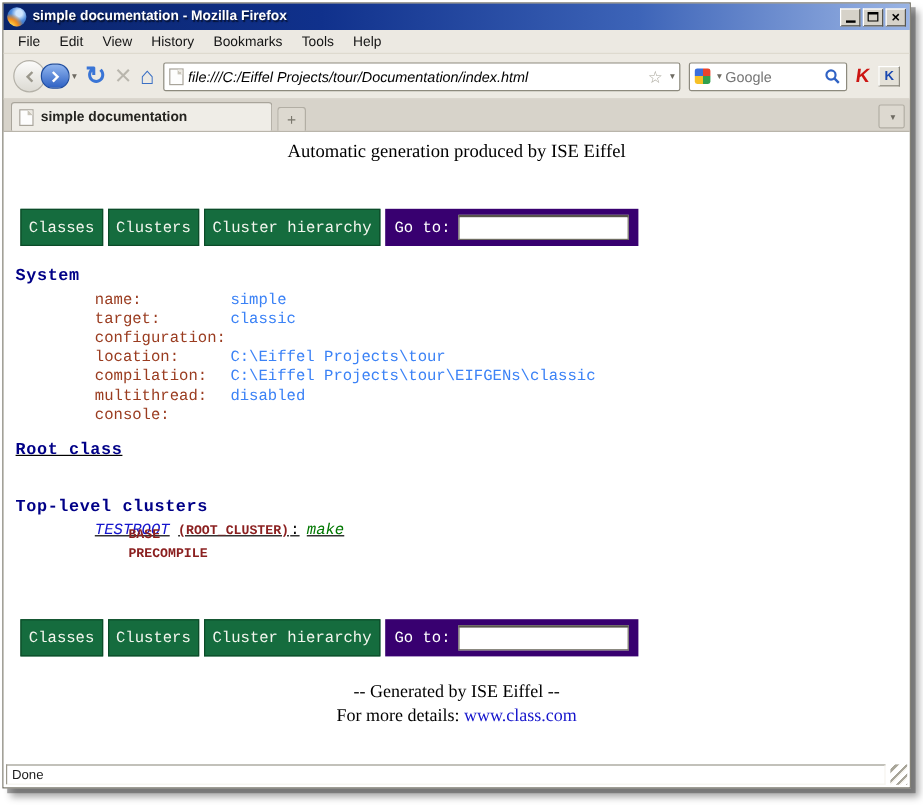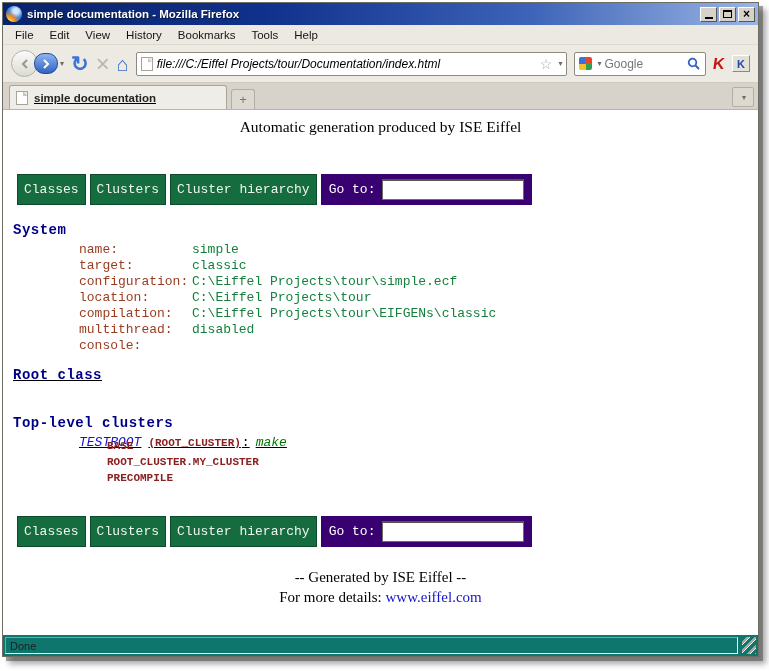--- a/index.html
+++ b/index.html
@@ -77,21 +77,21 @@
   .kasp { color:#cc1512; font-weight:bold; font-size:16px; font-family:"Liberation Sans",sans-serif;
     transform: skewX(-8deg); }
   .k-btn { width:18px; height:17px; background:#e4e1d8; border:1px solid;
     border-color:#ffffff #8c897e #8c897e #ffffff; color:#1a48b0; font-weight:bold;
     font-size:11px; display:flex; align-items:center; justify-content:center; }
 
   
   .tabbar { height:27px; flex:0 0 27px; background:#d7d3ca; display:flex; align-items:flex-end;
     padding:3px 4px 0 6px; border-bottom:1px solid #b9b5ab; }
   .tab { width:218px; height:24px; background:#efede7; border:1px solid #a9a59b; border-bottom:none;
-    border-radius:3px 3px 0 0; display:flex; align-items:center; gap:6px; padding:0 6px;text-decoration:underline; }
+    border-radius:3px 3px 0 0; display:flex; align-items:center; gap:6px; padding:0 6px; }
   .tab-label { font-size:11.5px; font-weight:bold; color:#24231f; white-space:nowrap;
     overflow:hidden; text-overflow:ellipsis; }
   .newtab { width:24px; height:20px; margin-left:4px; background:#ddd9d0; border:1px solid #b2aea4;
     border-bottom:none; border-radius:3px 3px 0 0; display:flex; align-items:center;
     justify-content:center; color:#7a776d; font-size:13px; }
   .tab-list-btn { margin-left:auto; width:22px; height:20px; background:#ddd9d0;
     border:1px solid #b2aea4; border-radius:2px; margin-bottom:2px;
     display:flex; align-items:center; justify-content:center; }
 
   
@@ -107,37 +107,37 @@
     font-family:"Liberation Mono", monospace; font-size:13px; padding:0 8px; gap:7px; }
   .goto-input { width:142px; height:21px; border:1px solid #6f6d62; border-top:2px solid #57554c;
     background:#ffffff; outline:none; font-family:"Liberation Mono", monospace; font-size:13px; }
 
   .sec { position:absolute; left:10px; font-family:"Liberation Mono", monospace; }
   .sec-system { top:112px; } .sec-root { top:257px;text-decoration:underline; } .sec-clusters { top:305px; }
   .sec-heading { font-size:14px; font-weight:bold; color:var(--navy); letter-spacing:0.5px; }
   .sys-rows { margin:4px 16px 0 66px; }
   .sys-row { display:flex; font-size:13px; line-height:16px; }
   .sys-label { width:113px; color:var(--brown); flex:0 0 113px; }
-  .sys-value { color:#15803d; white-space:pre; }
+  .sys-value { color:#3b82f6; white-space:pre; }
 
   .root-line { margin:6px 0 0 66px; font-size:13px; display:flex; align-items:baseline; }
   .root-class { color:var(--linkblue); font-style:italic; }
   .root-cluster { color:var(--maroon); font-weight:bold; font-size:11px; margin-left:7px;margin-top:48px; }
   .root-colon { color:#000; margin:0 6px 0 1px; }
   .root-creation { color:var(--green2); font-style:italic; }
 
   .cluster-list { margin:7px 0 0 94px; }
   .cluster-item { font-size:11px; font-weight:bold; color:var(--maroon); line-height:16px; }
 
   .footer { position:absolute; top:457px; left:0; width:100%; text-align:center;
     font-family:"Liberation Serif", serif; font-size:15px; line-height:20px; color:#000; }
   .footer-link { color:#1515cc; cursor:pointer; }
 
   
-  .statusbar { height:21px; flex:0 0 21px; background:#0f766e; display:flex; align-items:stretch;
+  .statusbar { height:21px; flex:0 0 21px; background:#ffffff; display:flex; align-items:stretch;
     padding:2px 2px 2px 2px; gap:4px; }
   .status-field { flex:1; border:1px solid; border-color:#9b988d #f6f4ee #f6f4ee #9b988d;
     display:flex; align-items:center; padding-left:4px; font-size:11px; color:#1c1c1c; }
   .grip { width:14px; height:100%; align-self:flex-end;
     background: repeating-linear-gradient(135deg, transparent 0 3px, #a8a599 3px 5px, #f4f2ec 5px 6px); }
 
   svg { display:block; }
 </style>
 </head>
 <body>
@@ -240,21 +240,20 @@
         <div class="sys-row">
           <span class="sys-label">name:</span>
           <span class="sys-value">simple</span>
         </div>
         <div class="sys-row">
           <span class="sys-label">target:</span>
           <span class="sys-value">classic</span>
         </div>
         <div class="sys-row">
           <span class="sys-label">configuration:</span>
-          <span class="sys-value">C:\Eiffel Projects\tour\simple.ecf</span>
         </div>
         <div class="sys-row">
           <span class="sys-label">location:</span>
           <span class="sys-value">C:\Eiffel Projects\tour</span>
         </div>
         <div class="sys-row">
           <span class="sys-label">compilation:</span>
           <span class="sys-value">C:\Eiffel Projects\tour\EIFGENs\classic</span>
         </div>
         <div class="sys-row">
@@ -275,39 +274,38 @@
         <span class="root-cluster">(ROOT_CLUSTER)</span>
         <span class="root-colon">:</span>
         <span class="root-creation">make</span>
       </div>
     </div>
 
     <div class="sec sec-clusters">
       <div class="sec-heading">Top-level clusters</div>
       <div class="cluster-list">
         <div class="cluster-item">BASE</div>
-        <div class="cluster-item">ROOT_CLUSTER.MY_CLUSTER</div>
         <div class="cluster-item">PRECOMPILE</div>
       </div>
     </div>
 
     <div class="btnbar bottom">
       <span class="green-btn">Classes</span>
       <span class="green-btn">Clusters</span>
       <span class="green-btn">Cluster hierarchy</span>
       <span class="goto-box">
         <span>Go to:</span>
         <input class="goto-input" type="text" style="">
       </span>
     </div>
 
     <div class="footer">
       <div>-- Generated by ISE Eiffel --</div>
       <div>
-        <span>For more details: </span><span class="footer-link">www.eiffel.com</span>
+        <span>For more details: </span><span class="footer-link">www.class.com</span>
       </div>
     </div>
   </div>
 
   <div class="statusbar">
     <span class="status-field">Done</span>
     <span class="grip"></span>
   </div>
 </div>
 

